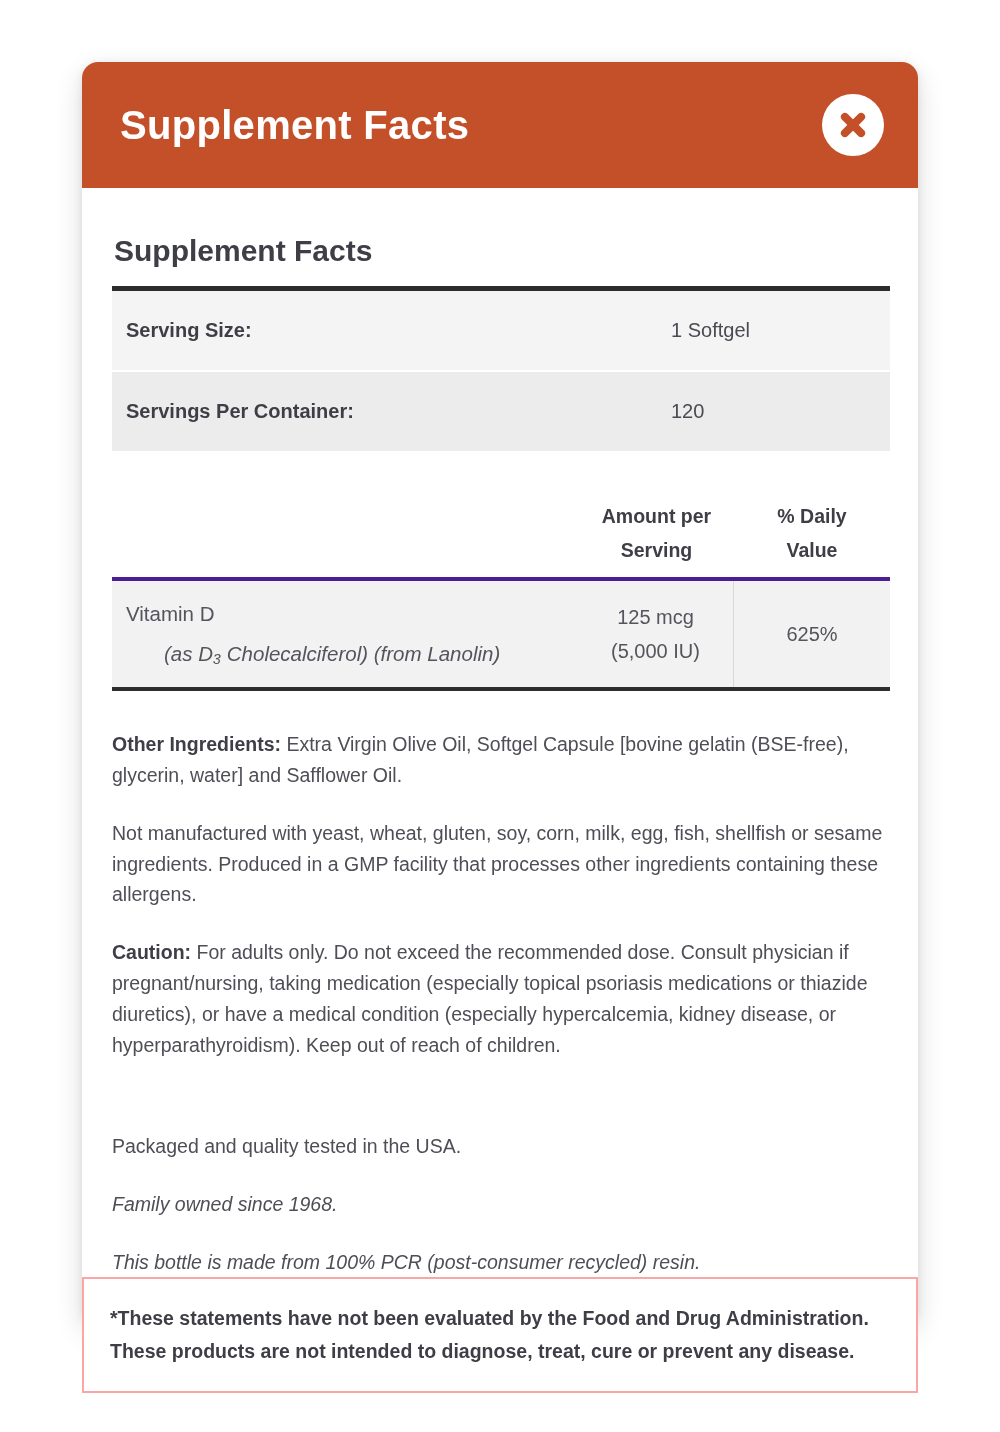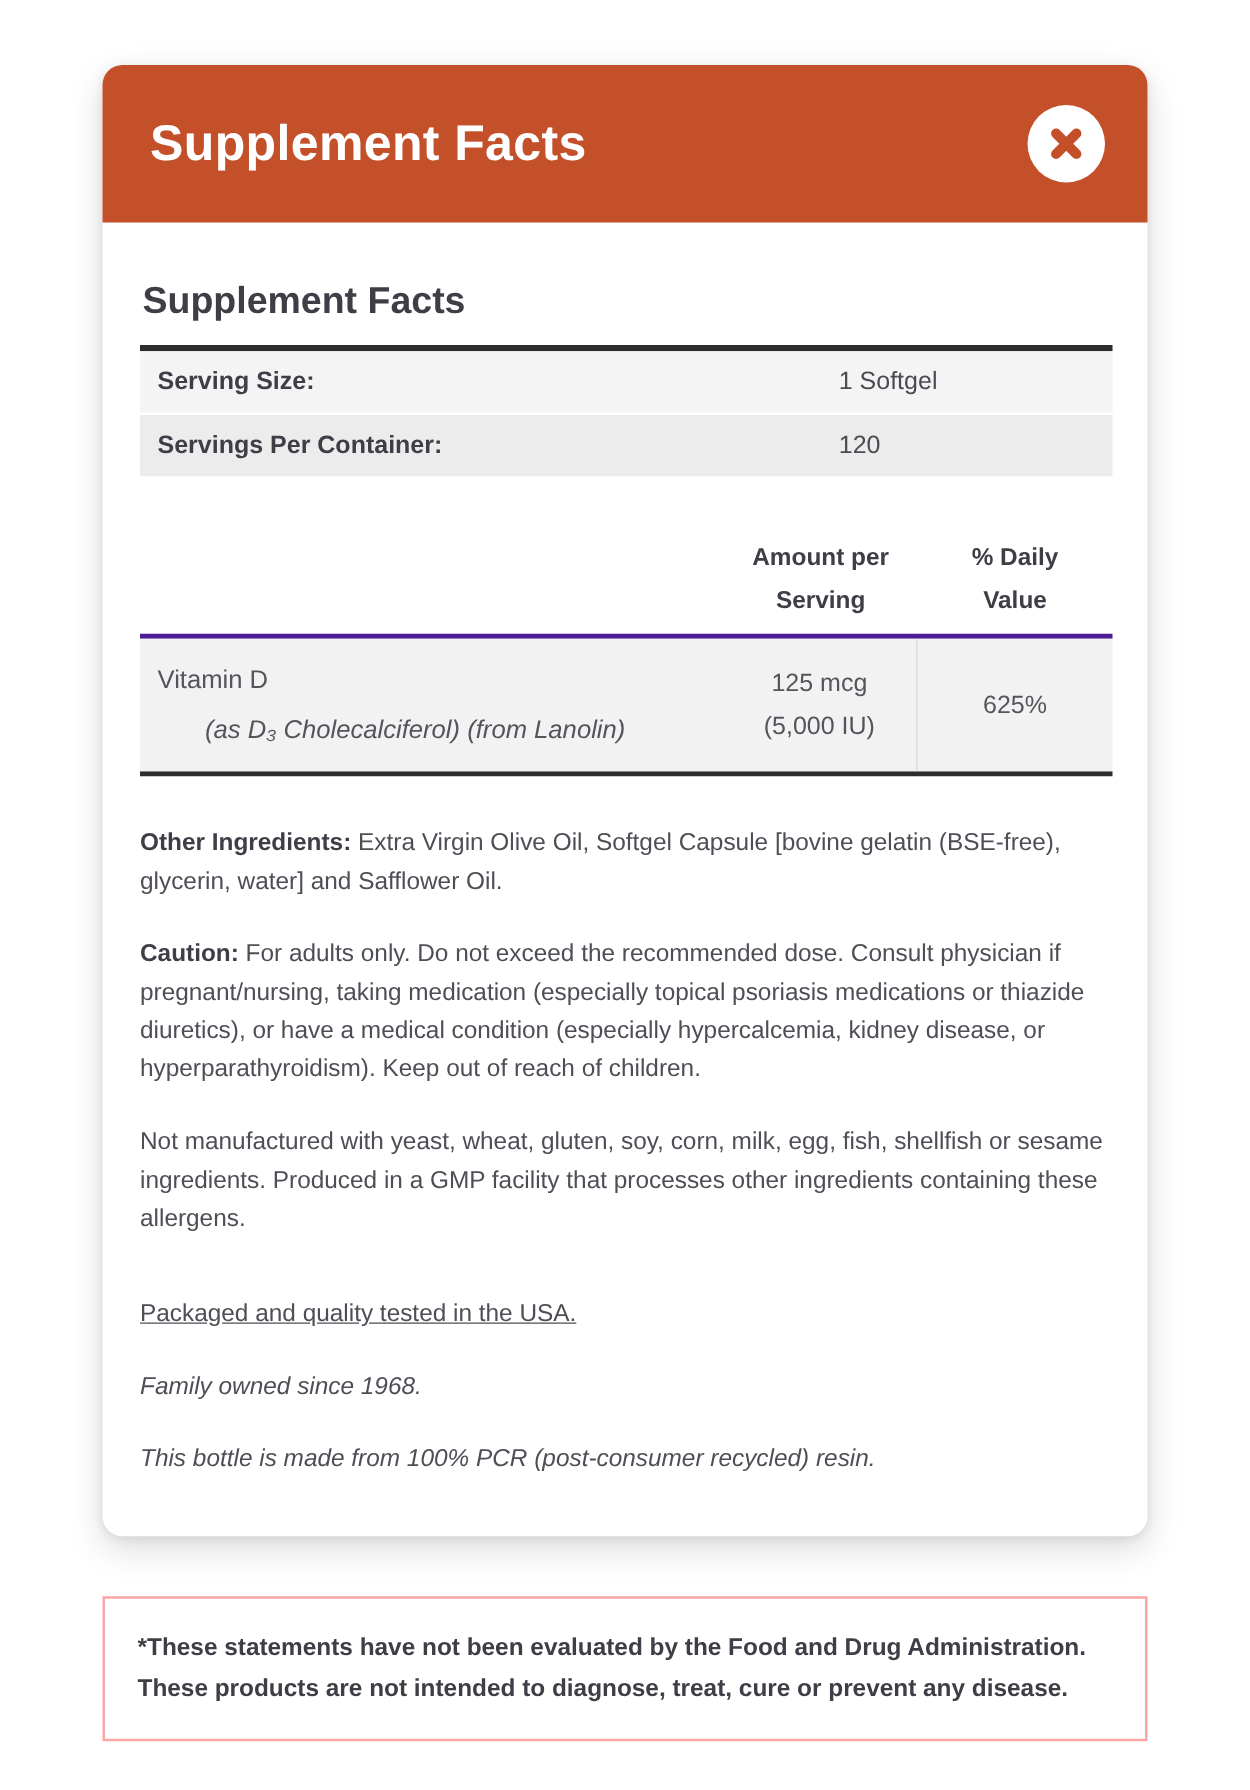--- a/index.html
+++ b/index.html
@@ -6,21 +6,21 @@
   body {
     width:1000px; height:1432px; overflow:hidden;
     background:#ffffff;
     font-family:"Liberation Sans","DejaVu Sans",sans-serif;
     -webkit-font-smoothing:antialiased;
   }
   .page { width:1000px; height:1432px; position:relative; }
 
   
   .modal {
-    position:absolute; left:82px; top:52px; width:836px;
+    position:absolute; left:82px; top:62px; width:836px;
     background:#ffffff; border-radius:16px;
     box-shadow:0 10px 28px rgba(0,0,0,.14), 0 2px 8px rgba(0,0,0,.08);
   }
   .modal-header {
     height:126px; background:#C4502A; border-radius:16px 16px 0 0;
     display:flex; align-items:center; justify-content:space-between;
     padding:0 34px 0 38px; box-sizing:border-box;
   }
   .modal-title {
     color:#ffffff; font-size:40px; font-weight:bold; letter-spacing:.3px;
@@ -37,21 +37,21 @@
   .close-btn .b2 { transform:translate(-50%,-50%) rotate(-45deg); }
 
   .modal-body { padding:46px 28px 46px 30px; }
 
   .facts-heading {
     margin:0 0 18px 2px; font-size:30px; font-weight:bold; color:#3E3E46;
   }
 
   
   .serving-table { border-top:5px solid #2D2D2D; }
-  .srow { display:flex; align-items:center; padding:13px 14px; font-size:20px; }
+  .srow { display:flex; align-items:center; padding:28px 14px; font-size:20px; }
   .srow.r0 { background:#F4F4F4; border-bottom:2px solid #ffffff; }
   .srow.r1 { background:#ECECEC; }
   .srow .lbl { font-weight:bold; color:#3E3E46; flex:1; }
   .srow .val { color:#4A4A52; width:205px; flex:0 0 auto; }
 
   
   .col-head {
     display:flex; justify-content:flex-end;
     margin-top:48px; padding-bottom:10px;
   }
@@ -80,21 +80,21 @@
     width:156px; flex:0 0 auto; border-left:1px solid #D8D8D8;
     display:flex; align-items:center; justify-content:center;
     font-size:20px; color:#54545C;
   }
 
   
   .paras { margin-top:38px; font-size:19.5px; color:#4E4E56; line-height:1.58; }
   .para { margin:0 0 27px 0; }
   .para:last-child { margin-bottom:0; }
   .para .lead { font-weight:bold; color:#3E3E46; }
-  .para.gap-before { margin-top:46px;text-decoration:underline; }
+  .para.gap-before { margin-top:71px; }
   .para.italic { font-style:italic; }
 
   
   .disclaimer {
     position:absolute; left:82px; top:1277px; width:836px; box-sizing:border-box;
     border:2px solid #fca5a5; padding:23px 26px;
     font-weight:bold; font-size:19.5px; color:#3E3E46; line-height:1.7;
     background:#ffffff;
   }
 </style>
@@ -146,22 +146,22 @@
           </div>
           <div class="n-amt">
             <span class="amt-inner">125 mcg (5,000 IU)</span>
           </div>
           <div class="n-dv">625%</div>
         </div>
       </div>
 
       <div class="paras">
         <p class="para"><b class="lead">Other Ingredients:</b><span> Extra Virgin Olive Oil, Softgel Capsule [bovine gelatin (BSE-free), glycerin, water] and Safflower Oil.</span></p>
+        <p class="para"><b class="lead"></b><span>Not manufactured with yeast, wheat, gluten, soy, corn, milk, egg, fish, shellfish or sesame ingredients. Produced in a GMP facility that processes other ingredients containing these allergens.</span></p>
         <p class="para"><b class="lead">Caution:</b><span> For adults only. Do not exceed the recommended dose. Consult physician if pregnant/nursing, taking medication (especially topical psoriasis medications or thiazide diuretics), or have a medical condition (especially hypercalcemia, kidney disease, or hyperparathyroidism). Keep out of reach of children.</span></p>
-        <p class="para"><b class="lead"></b><span>Not manufactured with yeast, wheat, gluten, soy, corn, milk, egg, fish, shellfish or sesame ingredients. Produced in a GMP facility that processes other ingredients containing these allergens.</span></p>
         <p class="para gap-before"><span>Packaged and quality tested in the USA.</span></p>
         <p class="para italic"><span>Family owned since 1968.</span></p>
         <p class="para italic"><span>This bottle is made from 100% PCR (post-consumer recycled) resin.</span></p>
       </div>
 
     </div>
   </div>
 
   <div class="disclaimer">*These statements have not been evaluated by the Food and Drug Administration. These products are not intended to diagnose, treat, cure or prevent any disease.</div>
 

